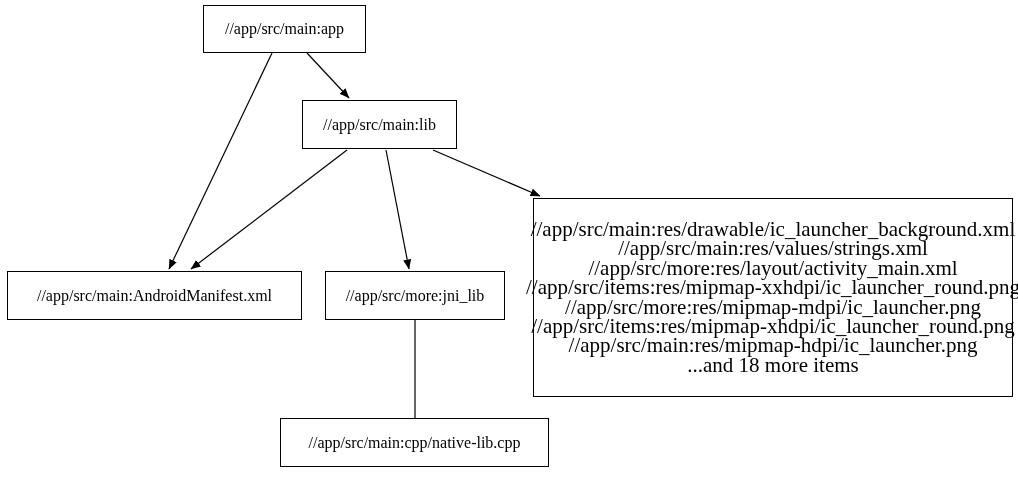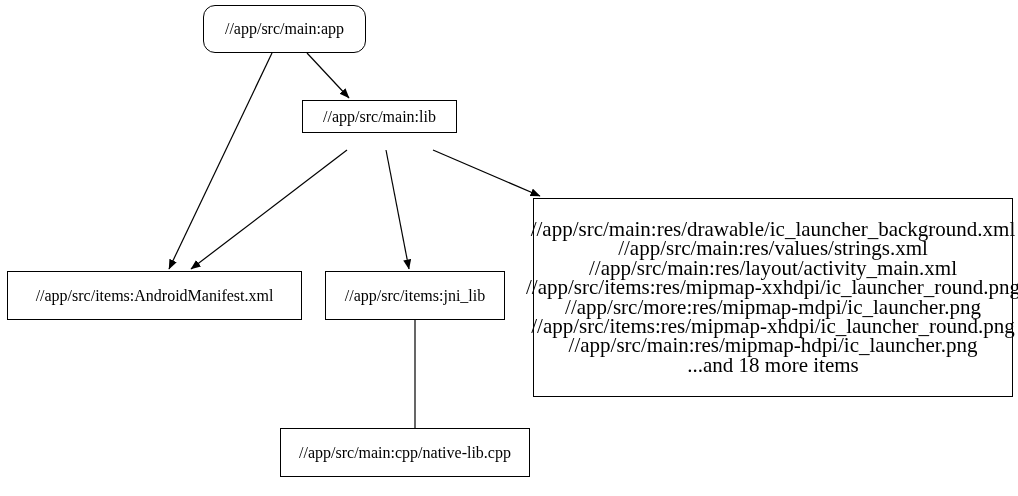--- a/index.html
+++ b/index.html
@@ -32,26 +32,26 @@
     line-height: 1.2;
     white-space: nowrap;
   }
   .node.multiline {
     flex-direction: column;
     justify-content: center;
     font-size: 21px;
     line-height: 19.4px;
   }
   
-  #node-app      { left: 203px; top: 5px;   width: 163px; height: 48px; border-radius: 12px; }
-  #node-lib      { left: 302px; top: 100px; width: 155px; height: 33px; }
+  #node-app      { left: 203px; top: 5px;   width: 163px; height: 48px; }
+  #node-lib      { left: 302px; top: 100px; width: 155px; height: 49px; }
   #node-manifest { left: 7px;   top: 271px; width: 295px; height: 49px; }
   #node-jni      { left: 325px; top: 271px; width: 180px; height: 49px; }
   #node-res      { left: 533px; top: 198px; width: 480px; height: 199px; }
-  #node-cpp      { left: 280px; top: 428px; width: 250px; height: 49px; }
+  #node-cpp      { left: 280px; top: 418px; width: 269px; height: 49px; }
 </style>
 </head>
 <body>
 
 <div class="canvas">
 
   <svg class="edges" width="1018" height="496" viewBox="0 0 1018 496" xmlns="http://www.w3.org/2000/svg">
     <defs>
       <marker id="arrow" markerUnits="userSpaceOnUse" markerWidth="12" markerHeight="10" refX="9.5" refY="4" orient="auto">
         <path d="M0,0 L10,4 L0,8 z" fill="#000000"></path>
@@ -67,31 +67,31 @@
 
   <div class="node" id="node-app">
     <span>//app/src/main:app</span>
   </div>
 
   <div class="node" id="node-lib">
     <span>//app/src/main:lib</span>
   </div>
 
   <div class="node" id="node-manifest">
-    <span>//app/src/items:AndroidManifest.xml</span>
+    <span>//app/src/main:AndroidManifest.xml</span>
   </div>
 
   <div class="node" id="node-jni">
-    <span>//app/src/items:jni_lib</span>
+    <span>//app/src/more:jni_lib</span>
   </div>
 
   <div class="node multiline" id="node-res">
     <div>//app/src/main:res/drawable/ic_launcher_background.xml</div>
     <div>//app/src/main:res/values/strings.xml</div>
-    <div>//app/src/main:res/layout/activity_main.xml</div>
+    <div>//app/src/more:res/layout/activity_main.xml</div>
     <div>//app/src/items:res/mipmap-xxhdpi/ic_launcher_round.png</div>
     <div>//app/src/more:res/mipmap-mdpi/ic_launcher.png</div>
     <div>//app/src/items:res/mipmap-xhdpi/ic_launcher_round.png</div>
     <div>//app/src/main:res/mipmap-hdpi/ic_launcher.png</div>
     <div>...and 18 more items</div>
   </div>
 
   <div class="node" id="node-cpp">
     <span>//app/src/main:cpp/native-lib.cpp</span>
   </div>

